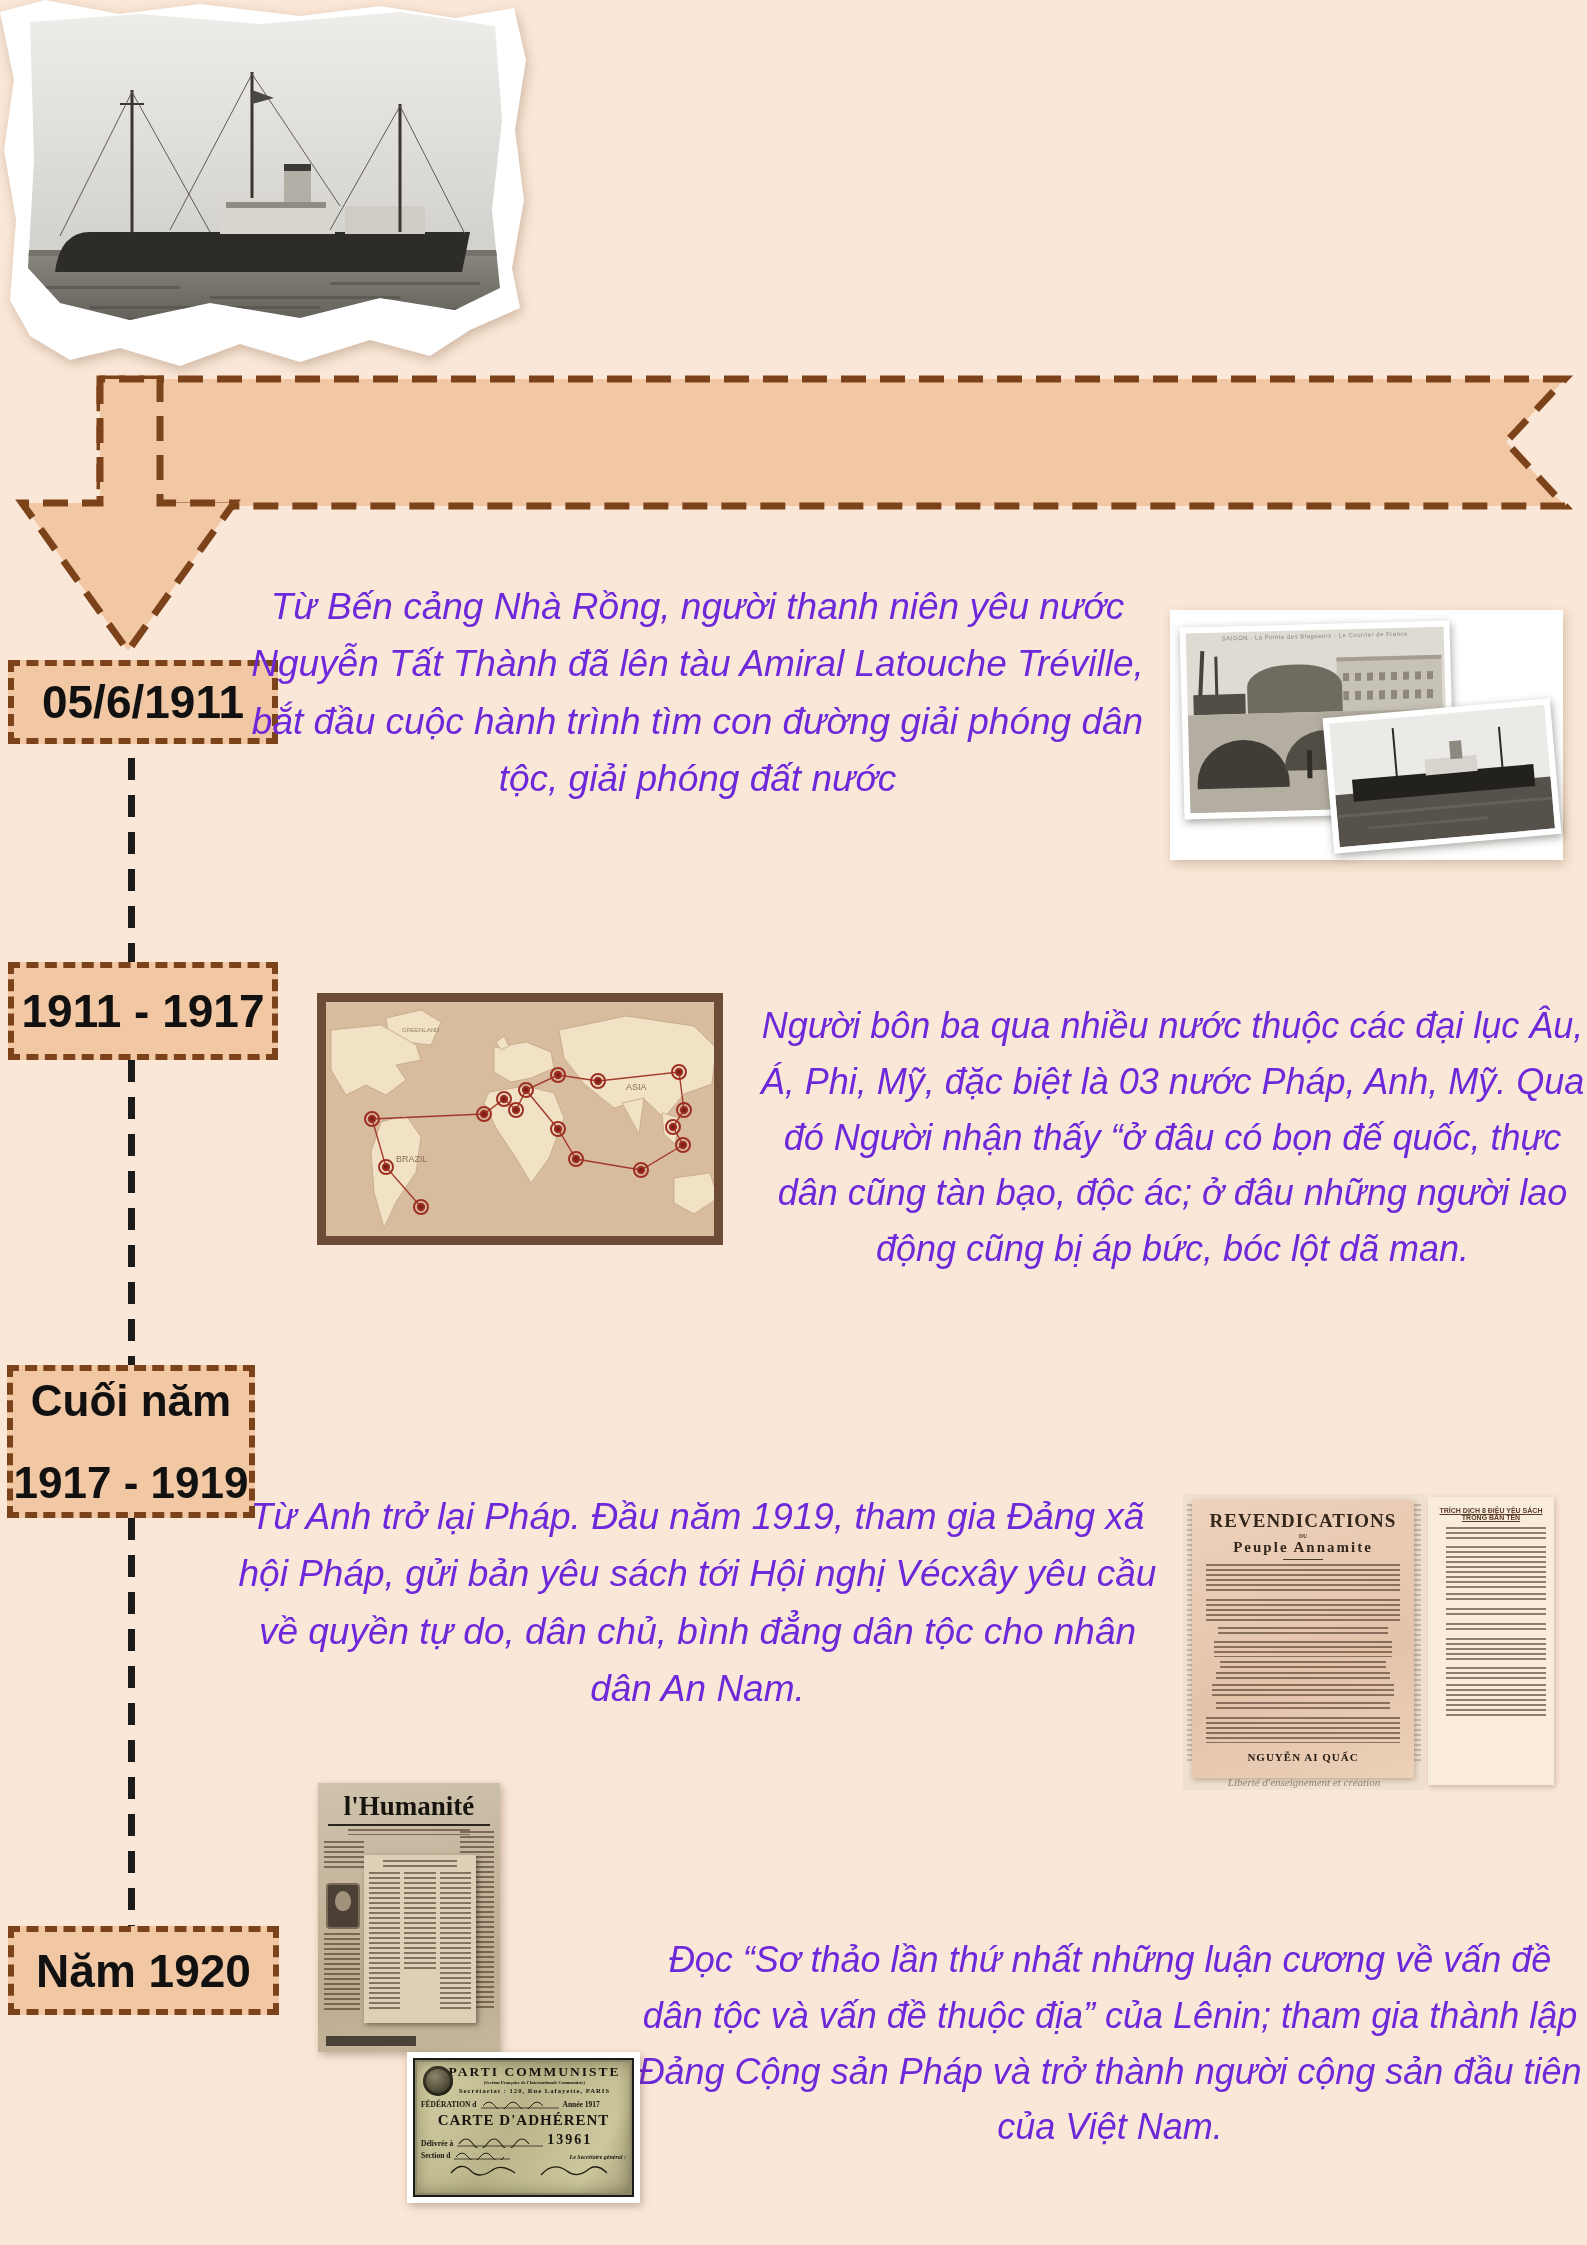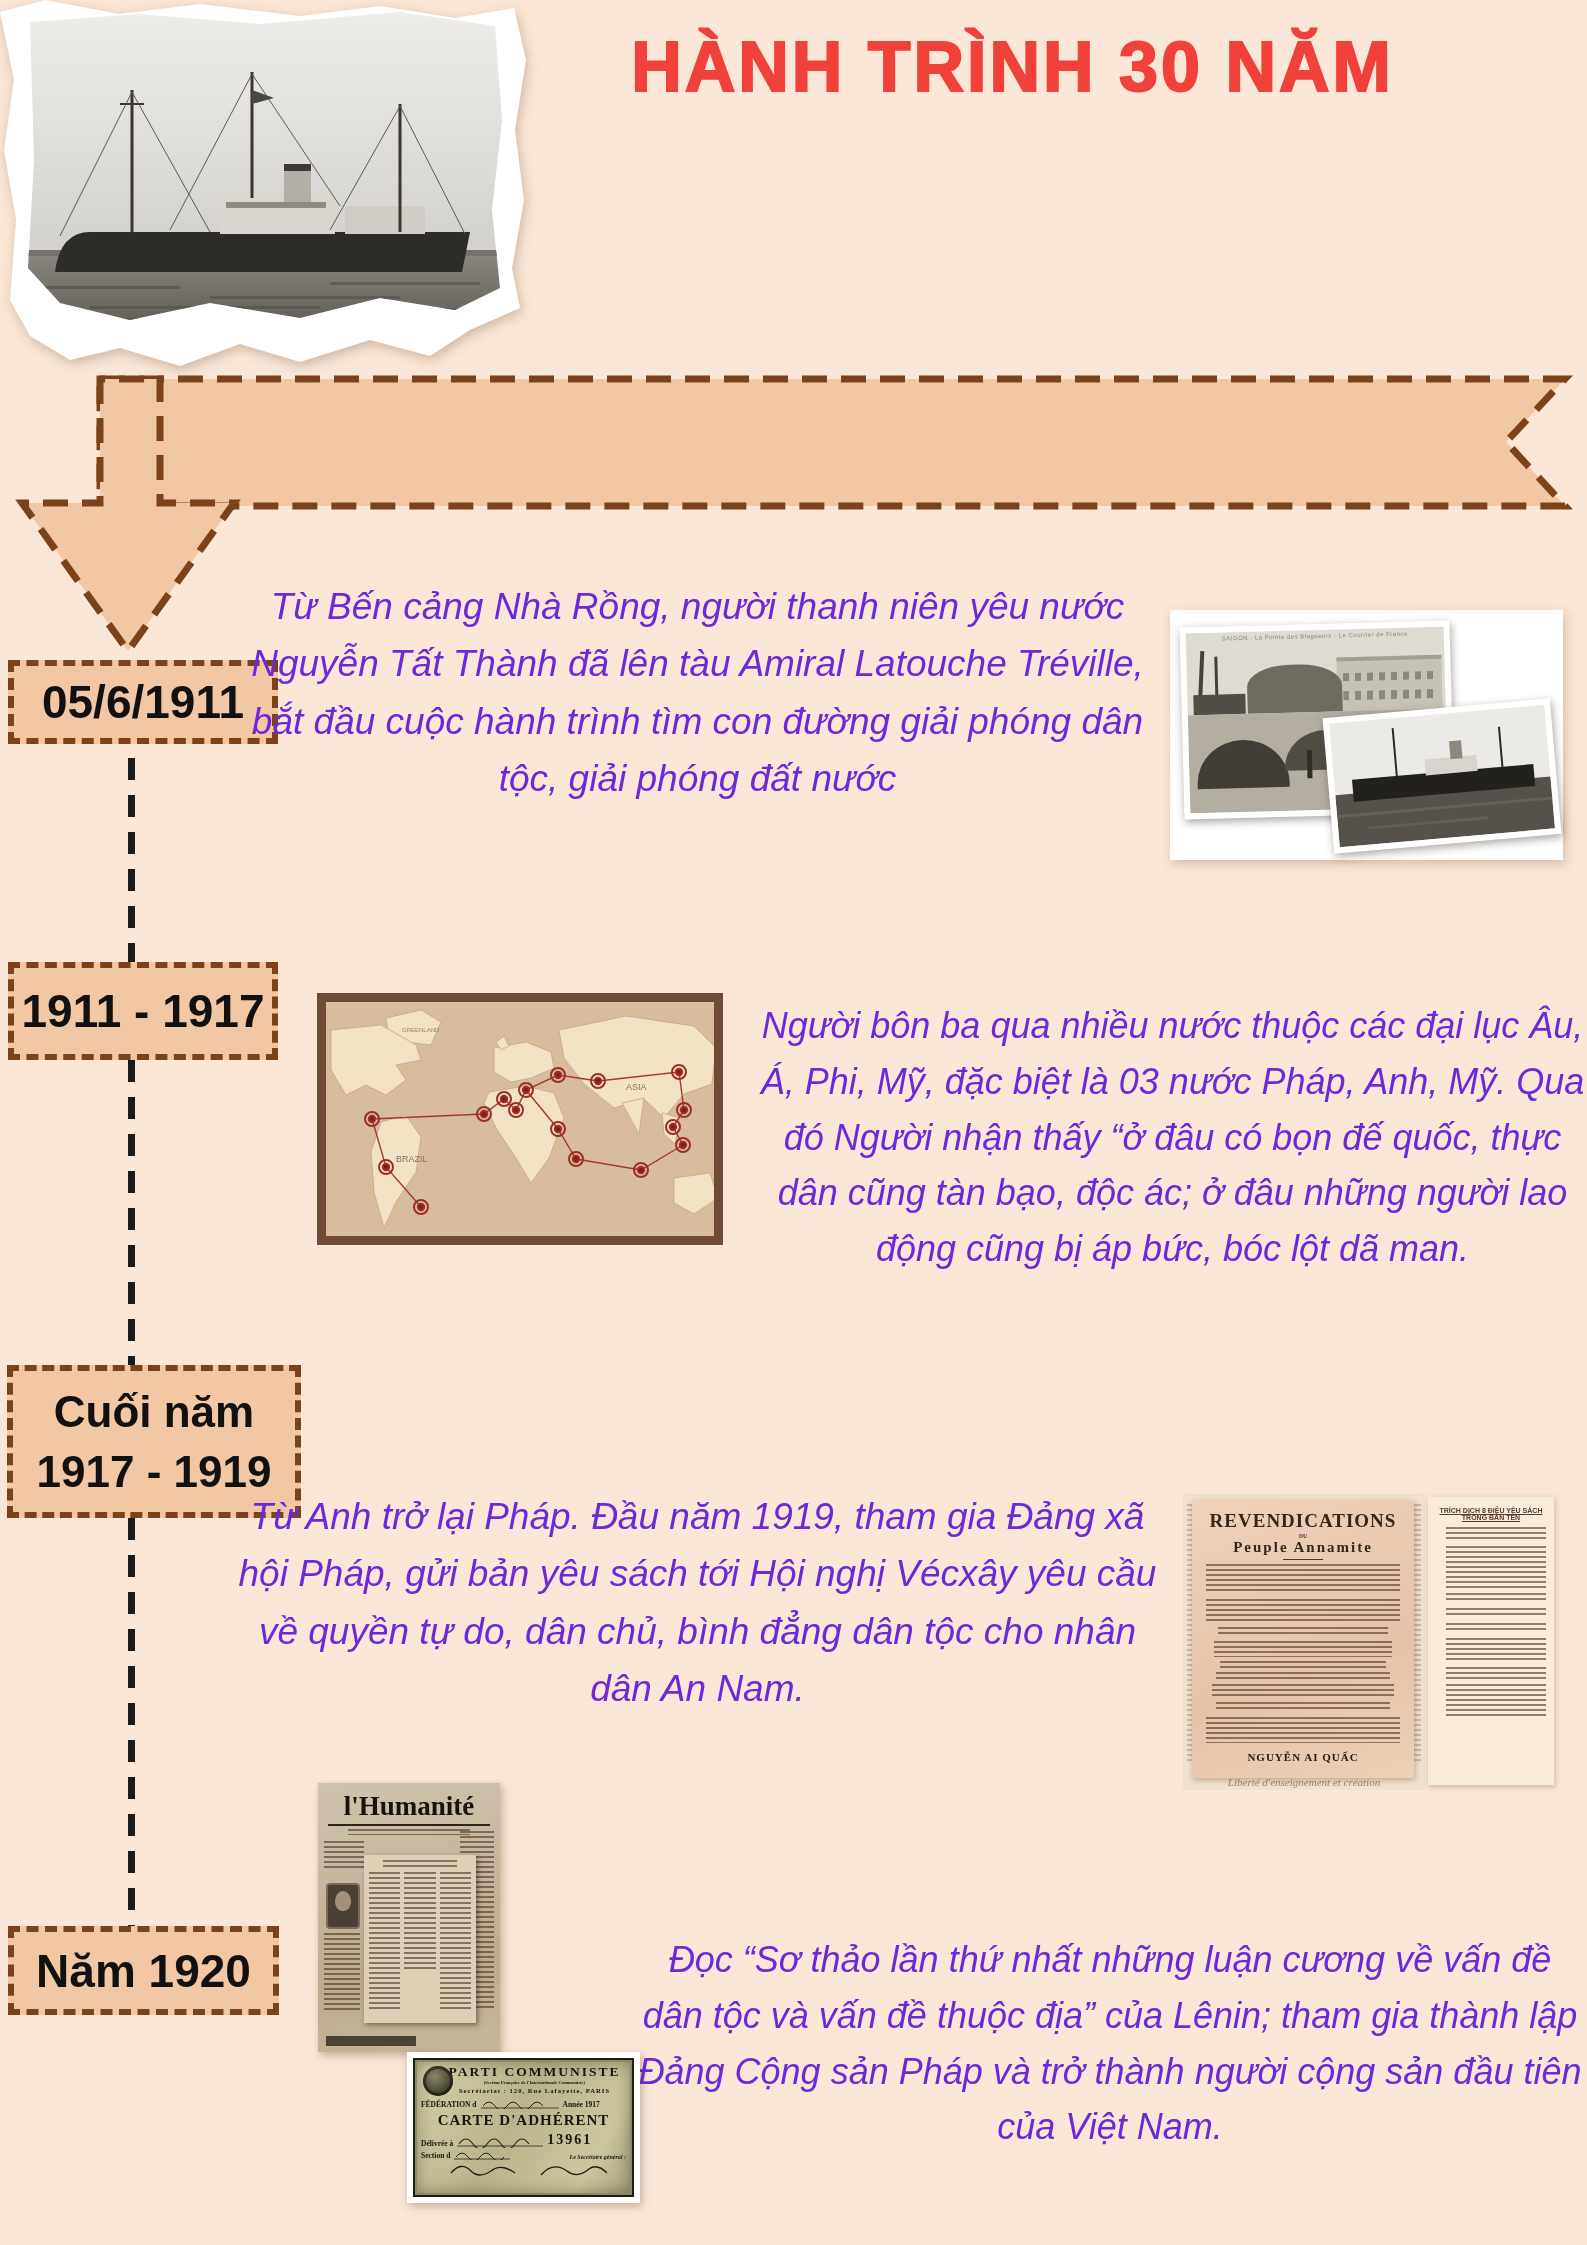--- a/index.html
+++ b/index.html
@@ -81,30 +81,29 @@
         <rect x="90" y="306" width="230" height="3"></rect>
           <rect x="330" y="282" width="150" height="3"></rect>
         <rect x="40" y="318" width="300" height="3"></rect>
           <rect x="360" y="308" width="120" height="3"></rect>
       </g>
     </g>
   </svg>
 </div>
 
 <div class="abs title">
-  <div class="l1">HÀNH TRÌNH 30 NĂM</div>
 </div>
 
 <div class="abs datebox" style="left:8px;top:660px;width:270px;height:84px;">
   <span class="d1">05/6/1911</span>
 </div>
 <div class="abs datebox" style="left:8px;top:962px;width:270px;height:98px;">
   <span class="d1">1911 - 1917</span>
 </div>
-<div class="abs datebox" style="left:7px;top:1365px;width:294px;height:153px;">
+<div class="abs datebox" style="left:7px;top:1365px;width:248px;height:153px;justify-content:space-between;">
   <span class="d2">Cuối năm</span>
   <span class="d2">1917 - 1919</span>
 </div>
 <div class="abs datebox" style="left:8px;top:1926px;width:271px;height:89px;">
   <span class="d1">Năm 1920</span>
 </div>
 
 <div class="abs connector" style="left:128px;top:758px;height:204px;"></div>
 <div class="abs connector" style="left:128px;top:1060px;height:305px;"></div>
 <div class="abs connector" style="left:128px;top:1518px;height:408px;"></div>

